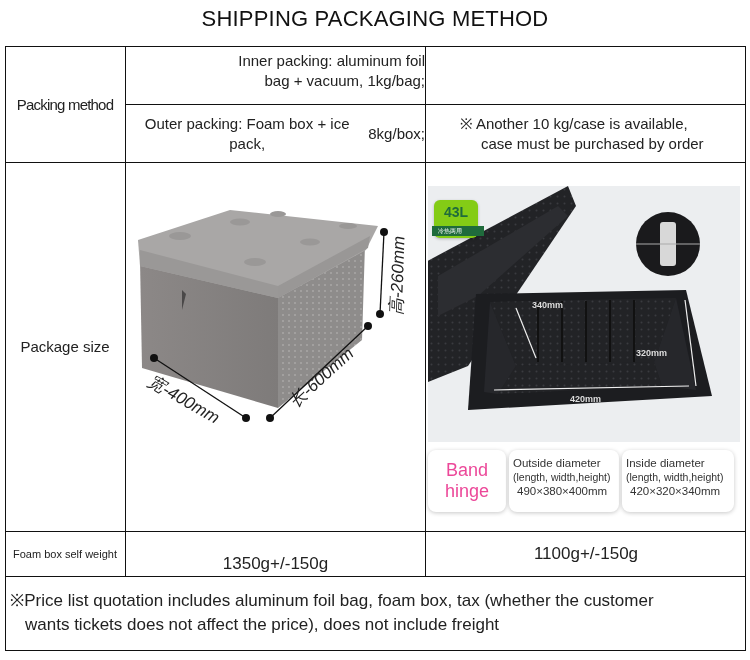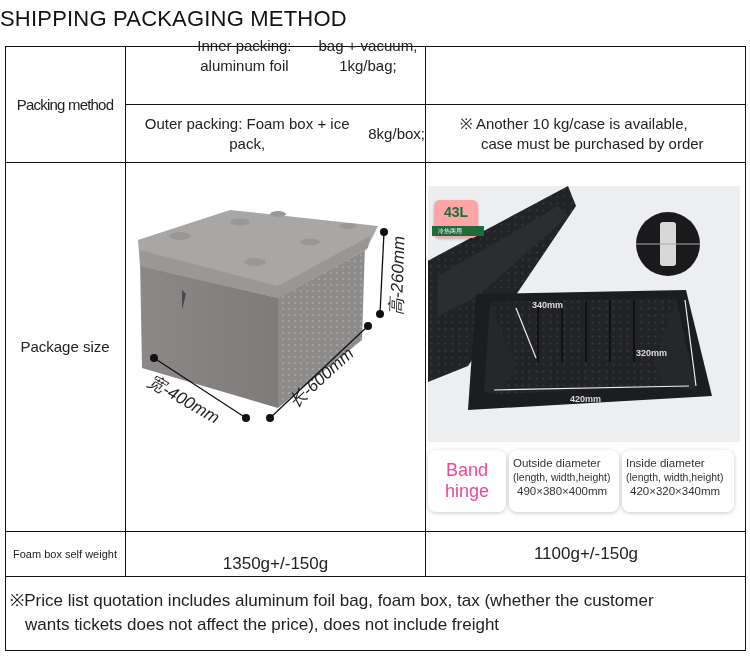--- a/index.html
+++ b/index.html
@@ -1,35 +1,35 @@
 <!DOCTYPE html>
 <html><head>
 <meta charset="utf-8">
 <style>
   html, body { margin:0; padding:0; background:#ffffff; }
   body { width:750px; height:660px; position:relative; overflow:hidden;
          font-family:"Liberation Sans", sans-serif; color:#1a1a1a; }
-  .title { position:absolute; left:0; top:6px; width:750px; 
+  .title { position:absolute; left:0; top:6px; width:750px; text-align:center;
            font-size:22px; letter-spacing:0.2px; color:#111; }
   .grid { position:absolute; border:1px solid #111; box-sizing:border-box; }
   .cell { position:absolute; box-sizing:border-box; display:flex; align-items:center; justify-content:center; text-align:center; }
   .hline { position:absolute; height:1px; background:#111; }
   .vline { position:absolute; width:1px; background:#111; }
   .txt15 { font-size:15px; line-height:20px; color:#222; }
   .label { font-size:15px; color:#222; }
   .small { font-size:11px; color:#222; }
   .weight { font-size:17px; color:#222; }
   .note { position:absolute; left:10px; top:589px; width:730px; font-size:17px; line-height:24px; color:#222; }
 
   
   .foam { position:absolute; left:130px; top:180px; width:290px; height:250px; }
 
   
   .photo { position:absolute; left:428px; top:186px; width:312px; height:256px; background:#eceef0; overflow:hidden; }
-  .badge { position:absolute; left:6px; top:14px; width:44px; height:38px; background:#fca5a5; border-radius:6px;
+  .badge { position:absolute; left:6px; top:14px; width:44px; height:38px; background:#84cc16; border-radius:6px;
            box-shadow:0 1px 3px rgba(0,0,0,0.25); }
   .badge-vol { position:absolute; left:0; top:4px; width:44px; text-align:center; font-weight:bold; font-size:14px; color:#1f6b3c; }
   .badge-strip { position:absolute; left:-2px; top:26px; width:52px; height:10px; background:#1f6b3c; color:#fff; font-size:6px; line-height:10px; padding-left:6px; box-sizing:border-box; }
 
   .spec-card { position:absolute; top:450px; height:62px; background:#fff; border-radius:8px;
                box-shadow:0 1px 4px rgba(0,0,0,0.22); box-sizing:border-box; }
   .spec-card .t { font-size:11.5px; line-height:14px; color:#333; }
 </style>
 </head>
 <body>
@@ -42,21 +42,21 @@
 <div class="vline" style="left:425px; top:46px; height:530px;"></div>
 
 <div class="hline" style="left:125px; top:104px; width:621px;"></div>
 <div class="hline" style="left:5px; top:162px; width:741px;"></div>
 <div class="hline" style="left:5px; top:531px; width:741px;"></div>
 <div class="hline" style="left:5px; top:576px; width:741px;"></div>
 
 <div class="cell label" style="left:5px; top:46px; width:120px; height:116px; letter-spacing:-0.8px;">
   <span>Packing method</span>
 </div>
-<div class="cell txt15" style="left:126px; top:36px; width:299px; height:58px; align-items:flex-start; padding-left:52px;">
+<div class="cell txt15" style="left:126px; top:42px; width:299px; height:58px; flex-direction:column; align-items:flex-end; padding-left:52px;">
   <span>Inner packing: aluminum foil</span>
   <span>bag + vacuum, 1kg/bag;</span>
 </div>
 <div class="cell" style="left:426px; top:46px; width:320px; height:58px;"></div>
 <div class="cell txt15" style="left:126px; top:105px; width:299px; height:57px; flex-direction:row;">
   <span>Outer packing: Foam box + ice pack,</span>
   <span>8kg/box;</span>
 </div>
 <div class="cell txt15" style="left:426px; top:105px; width:320px; height:57px; flex-direction:column; align-items:flex-start; padding-left:34px;">
   <span>※ Another 10 kg/case is available,</span>

